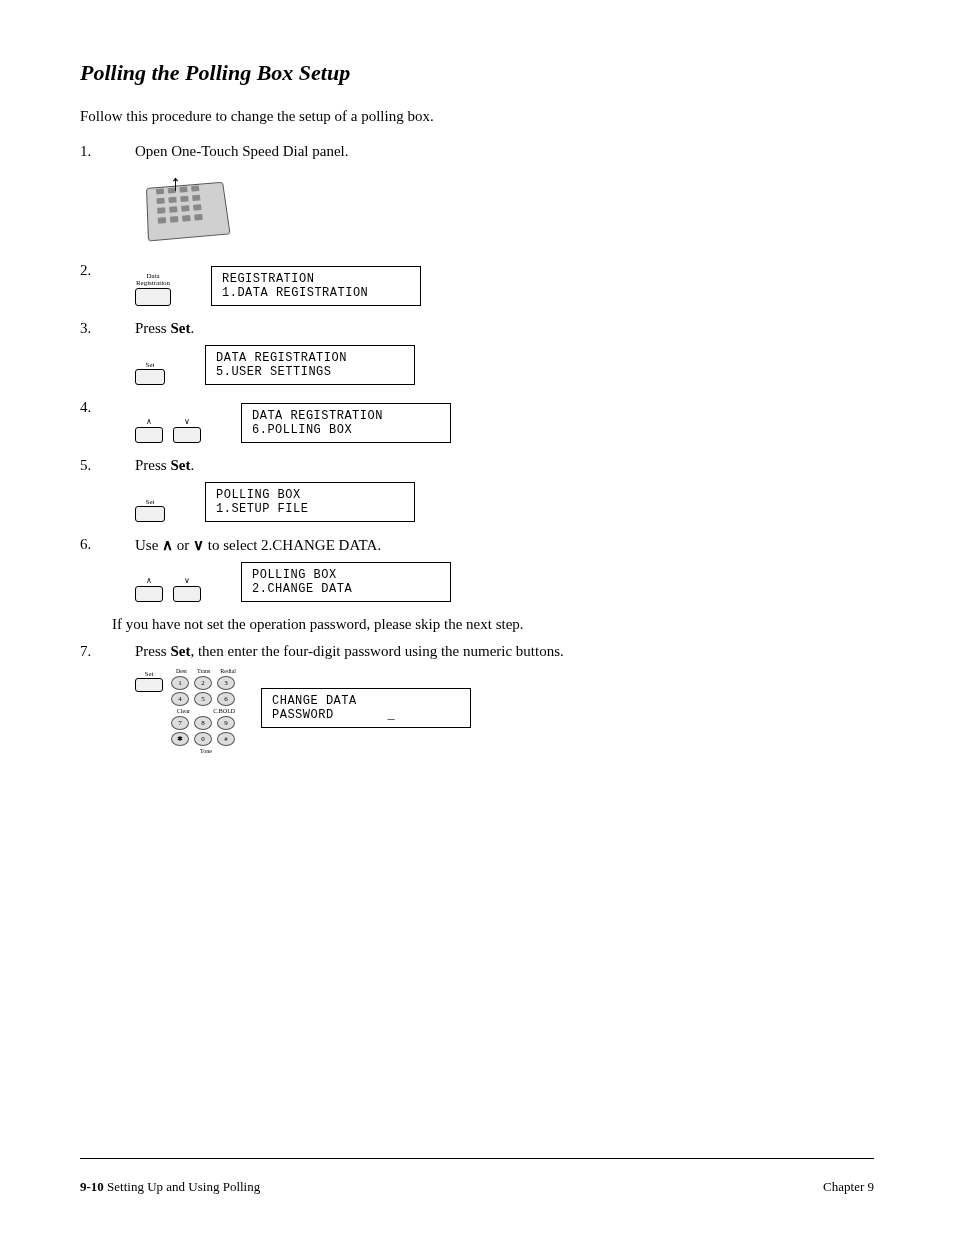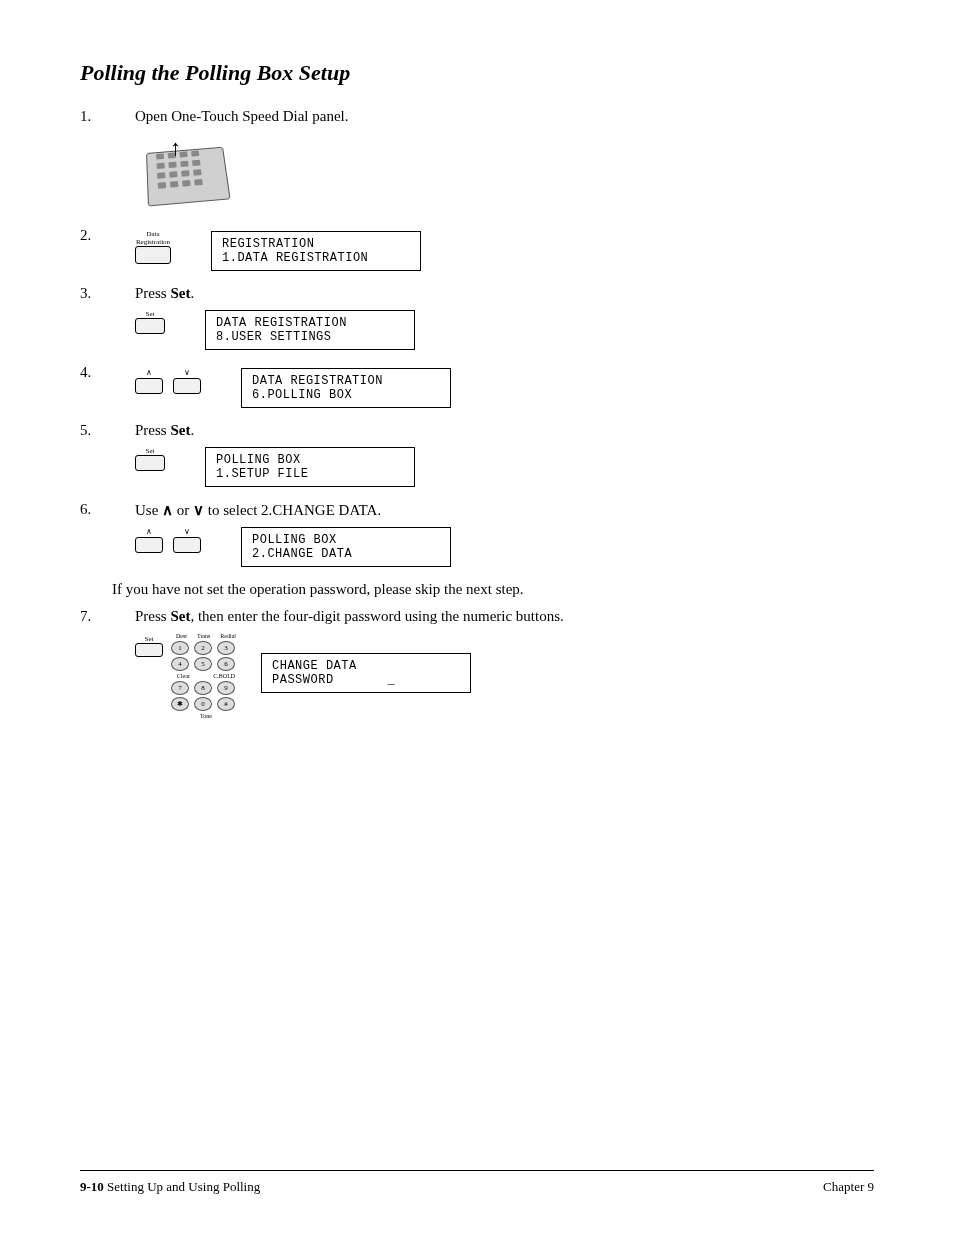--- a/index.html
+++ b/index.html
@@ -41,21 +41,21 @@
       flex: 1;
       margin-left: 23px;
     }
     .step-text {
       font-size: 15px;
       margin-bottom: 8px;
     }
     .step-text b { font-weight: bold; }
     .step-row {
       display: flex;
-      align-items: flex-start;
+      align-items: flex-end;
       gap: 40px;
       margin-top: 4px;
     }
     .lcd-box {
       border: 1.5px solid #000;
       font-family: 'Courier New', Courier, monospace;
       font-size: 12px;
       padding: 5px 10px;
       background: #fff;
       letter-spacing: 0.5px;
@@ -103,21 +103,21 @@
       justify-content: center;
       font-size: 10px;
     }
     
     .footer {
       position: absolute;
       bottom: 40px;
       left: 80px;
       right: 80px;
       border-top: 1.5px solid #000;
-      padding-top: 8px;
+      padding-top: 20px;
       display: flex;
       justify-content: space-between;
       font-size: 13px;
     }
     .footer-left { font-weight: bold; }
     .footer-left span.normal { font-weight: normal; }
     .note-text {
       font-size: 15px;
       margin-top: 10px;
       margin-bottom: 10px;
@@ -134,20 +134,21 @@
       gap: 8px;
       align-items: flex-start;
     }
   </style>
 </head>
 <body>
 
 <div class="page">
   <h1 class="chapter-title">Polling the Polling Box Setup</h1>
 
+  <p class="intro-text">Follow this procedure to change the setup of a polling box.</p>
 
   <div class="step">
     <div class="step-number">1.</div>
     <div class="step-content">
       <div class="step-text">Open One-Touch Speed Dial panel.</div>
 
       <div style="position:relative; width:110px; height:80px; margin-top:4px;">
         <div style="position:absolute; left:12px; top:15px; width:80px; height:55px; background:#d0d0d0; border:1.5px solid #555; border-radius:3px; transform:perspective(200px) rotateX(15deg) rotateZ(-5deg);"></div>
         <div style="position:absolute; left:22px; top:18px; display:grid; grid-template-columns:repeat(4,10px); grid-template-rows:repeat(4,8px); gap:2px; transform:perspective(200px) rotateX(15deg) rotateZ(-5deg);">
           <div style="background:#888;border-radius:1px;width:8px;height:6px;"></div>
@@ -193,21 +194,21 @@
     <div class="step-number">3.</div>
     <div class="step-content">
       <div class="step-text">Press <b>Set</b>.</div>
       <div class="step-row">
         <div class="btn-icon">
           <div class="btn-label" style="font-size:7px;">Set</div>
           <div class="btn-rect" style="width:30px;height:16px;"></div>
         </div>
         <div class="lcd-box">
           <div class="lcd-line">DATA REGISTRATION</div>
-          <div class="lcd-line">8.USER SETTINGS  </div>
+          <div class="lcd-line">5.USER SETTINGS  </div>
         </div>
       </div>
     </div>
   </div>
 
   <div class="step">
     <div class="step-number">4.</div>
     <div class="step-content">
       <div class="step-row">
         <div class="arrow-btn-group">

